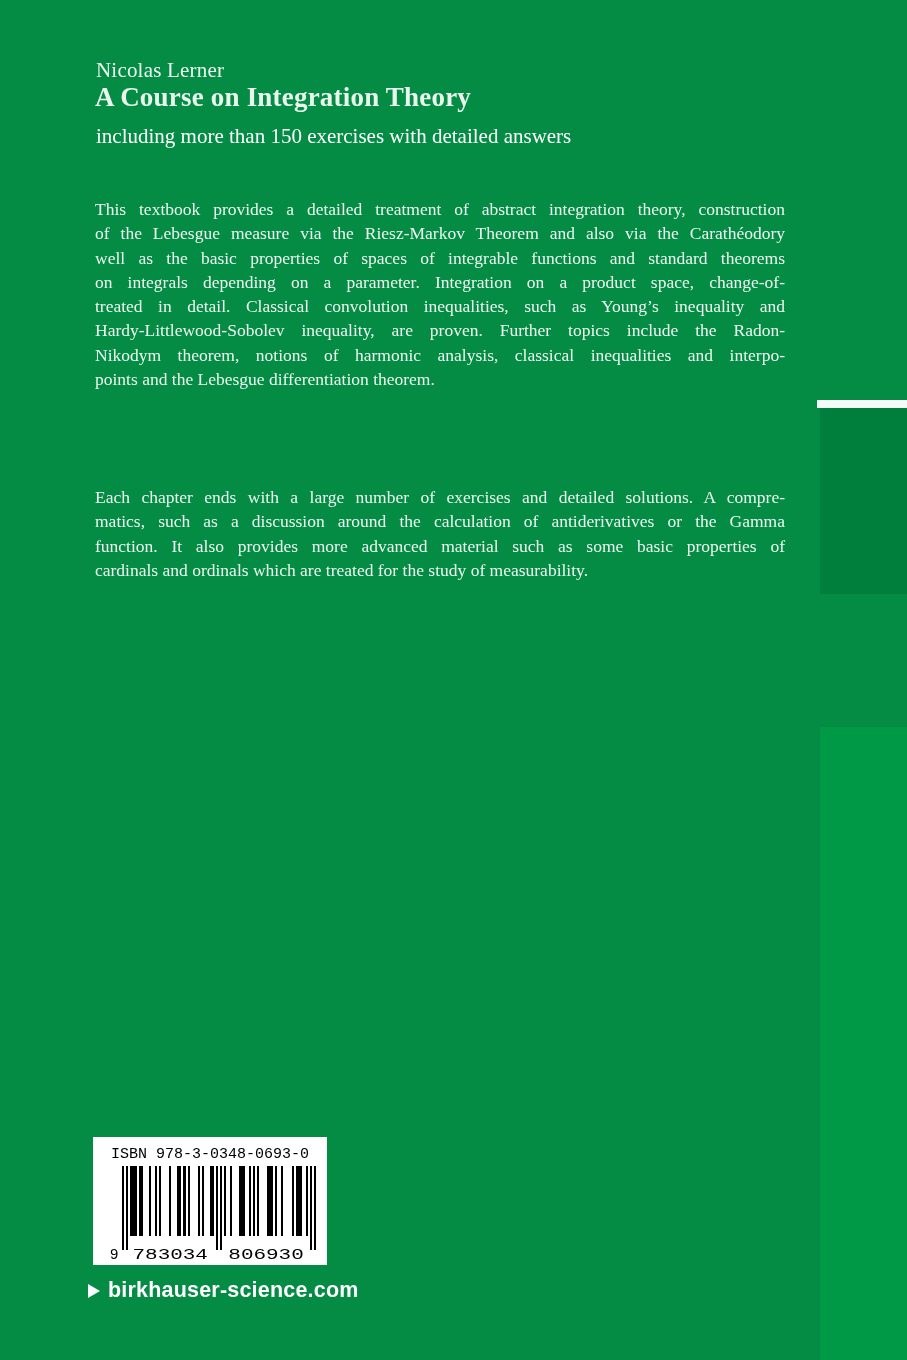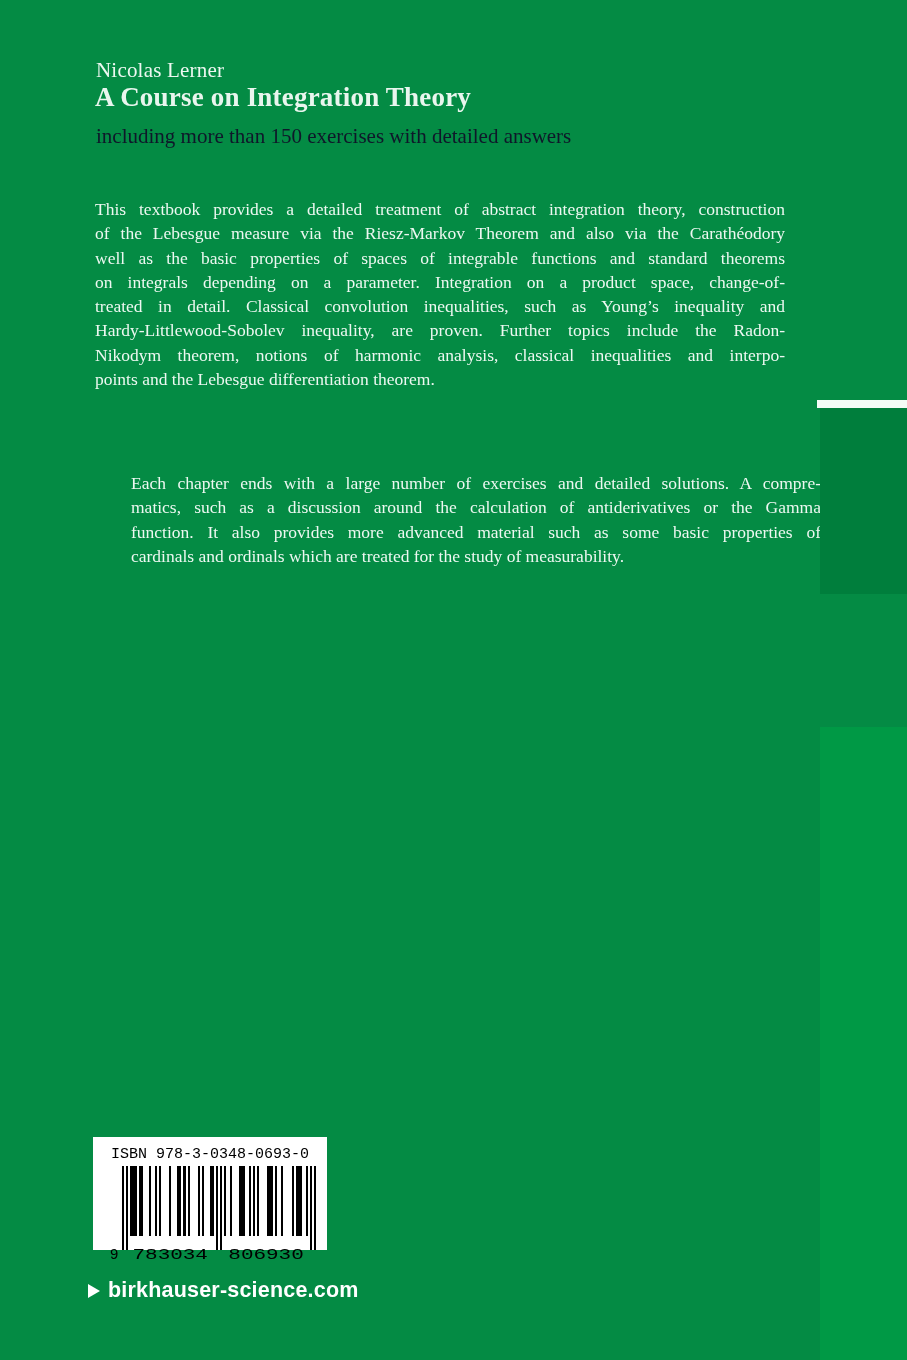--- a/index.html
+++ b/index.html
@@ -15,29 +15,29 @@
   .author {
     position: absolute; left: 96px; top: 58px;
     font-size: 21px; color: #EDF8F1; letter-spacing: 0.2px;
   }
   .title {
     position: absolute; left: 95px; top: 82px;
     font-size: 27px; font-weight: bold; color: #E9F6EE; letter-spacing: 0.2px;
   }
   .subtitle {
     position: absolute; left: 96px; top: 124px;
-    font-size: 21px; color: #0f172a;
+    font-size: 21px; color: #ffffff;
   }
   
   .para {
     position: absolute; left: 95px; width: 690px;
     color: #EDF8F1; font-size: 17.5px;
   }
   #para1 { top: 197px; }
-  #para2 { top: 471px; margin-left: 36px; }
+  #para2 { top: 485px; }
   .tline {
     line-height: 24.3px;
     white-space: normal;
     text-align: left;
   }
   .tline.just { text-align: justify; text-align-last: justify; }
   
   .accent-line {
     position: absolute; left: 817px; top: 400px; width: 90px; height: 8px;
     background: #F3FCF6;
@@ -45,21 +45,21 @@
   .block-dark {
     position: absolute; left: 820px; top: 408px; width: 87px; height: 186px;
     background: #007E3C;
   }
   .block-light {
     position: absolute; left: 820px; top: 727px; width: 87px; height: 633px;
     background: #009945;
   }
   
   .barcode-panel {
-    position: absolute; left: 93px; top: 1137px; width: 234px; height: 113px;
+    position: absolute; left: 93px; top: 1137px; width: 234px; height: 128px;
     background: #FFFFFF;
   }
   .isbn-label {
     position: absolute; top: 9px; left: 0; width: 100%;
     text-align: center;
     font-family: "Liberation Mono", monospace;
     font-size: 15px; color: #000000;
     white-space: nowrap;
   }
   .barcode-svg {

